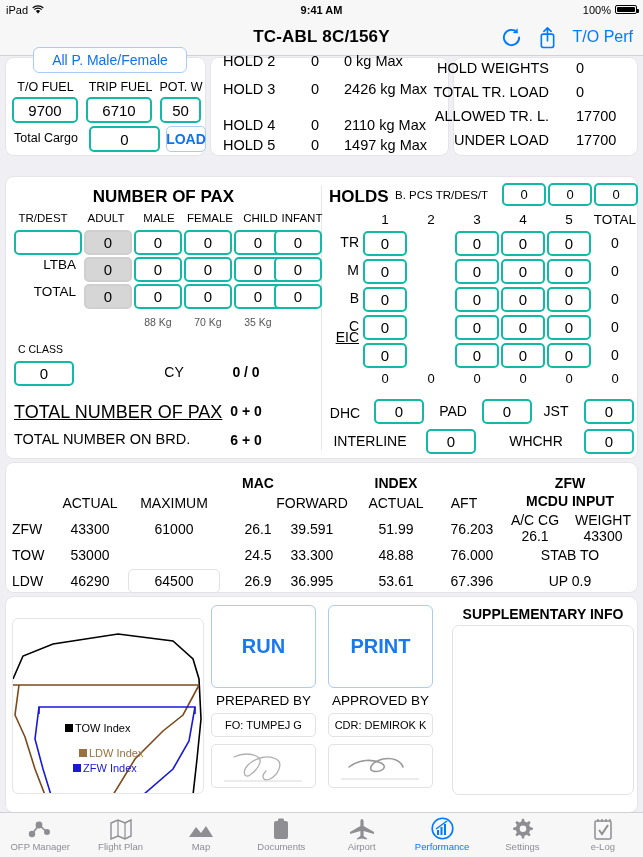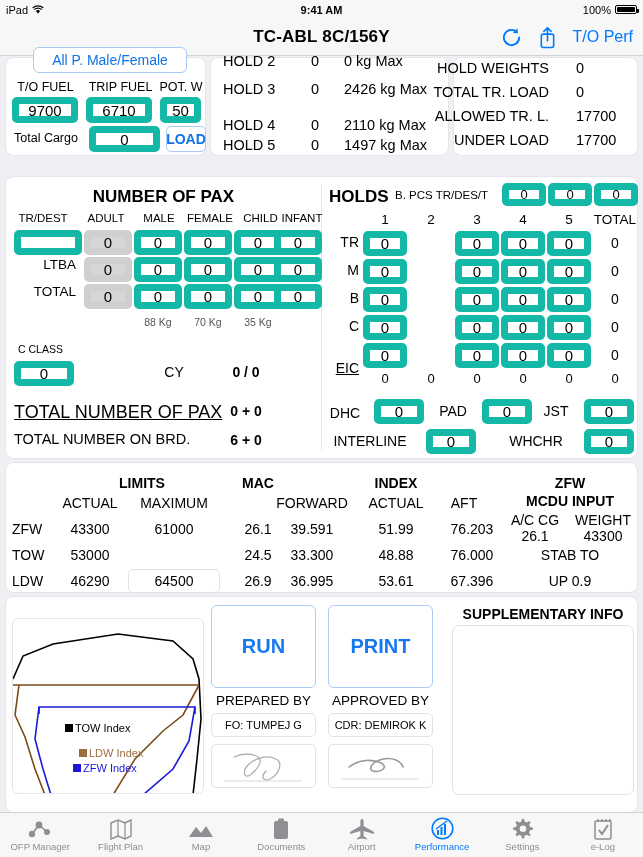--- a/index.html
+++ b/index.html
@@ -41,21 +41,21 @@
   .nav-right { margin-left: auto; display: flex; align-items: center; gap: 16px; padding-right: 10px; z-index: 2; }
   .nav-right svg { display: block; }
   .nav-link { color: #007aff; font-size: 16px; }
 
   
   .card {
     background: #fff; border-radius: 7px; position: absolute;
     box-shadow: 0 0 0 .5px rgba(0,0,0,.09);
   }
   .fld {
-    border: 7px solid #14b8a6; border-radius: 5px; background: #fff;
+    border: 2px solid #14b8a6; border-radius: 5px; background: #fff;
     display: flex; align-items: center; justify-content: center;
     font-size: 15px; color: #000;
   }
   .fld.gray { background: #d6d6d6; border-color: #cfcfcf; }
 
   
   .top-left  { left: 6px;   top: 58px;  width: 199px; height: 97px; }
   .top-mid   { left: 211px; top: 58px;  width: 237px; height: 97px; }
   .top-right { left: 454px; top: 58px;  width: 183px; height: 97px; }
 
@@ -320,21 +320,21 @@
     <div class="fld cell" style="left:541px;top:110px;width:44px;">0</div>
     <div class="plain" style="left:587px;top:114px;width:44px;">0</div>
 
     <div class="rowlbl" style="left:315px;top:141px;width:38px;font-size:14px;">C</div>
     <div class="fld cell" style="left:357px;top:138px;width:44px;">0</div>
     <div class="fld cell" style="left:449px;top:138px;width:44px;">0</div>
     <div class="fld cell" style="left:495px;top:138px;width:44px;">0</div>
     <div class="fld cell" style="left:541px;top:138px;width:44px;">0</div>
     <div class="plain" style="left:587px;top:142px;width:44px;">0</div>
 
-    <div class="rowlbl" style="left:310px;top:183px;width:43px;font-size:14px;text-decoration:underline;">EIC</div>
+    <div class="rowlbl" style="left:310px;top:152px;width:43px;font-size:14px;text-decoration:underline;">EIC</div>
     <div class="fld cell" style="left:357px;top:166px;width:44px;">0</div>
     <div class="fld cell" style="left:449px;top:166px;width:44px;">0</div>
     <div class="fld cell" style="left:495px;top:166px;width:44px;">0</div>
     <div class="fld cell" style="left:541px;top:166px;width:44px;">0</div>
     <div class="plain" style="left:587px;top:170px;width:44px;">0</div>
 
     <div class="plain" style="left:357px;top:194px;width:44px;font-size:13px;">0</div>
     <div class="plain" style="left:403px;top:194px;width:44px;font-size:13px;">0</div>
     <div class="plain" style="left:449px;top:194px;width:44px;font-size:13px;">0</div>
     <div class="plain" style="left:495px;top:194px;width:44px;font-size:13px;">0</div>
@@ -348,21 +348,20 @@
     <div class="plain" style="left:530px;top:226px;width:40px;">JST</div>
     <div class="fld cell" style="left:578px;top:222px;width:50px;">0</div>
 
     <div class="plain" style="left:316px;top:256px;width:96px;">INTERLINE</div>
     <div class="fld cell" style="left:420px;top:252px;width:50px;">0</div>
     <div class="plain" style="left:490px;top:256px;width:80px;">WHCHR</div>
     <div class="fld cell" style="left:578px;top:252px;width:50px;">0</div>
   </div>
 
   <div class="card lim-card">
-    <div class="lim-txt bold" style="left:56px;top:12px;width:160px;text-align:center;">LIMITS</div>
     <div class="lim-txt bold" style="left:222px;top:12px;width:60px;text-align:center;">MAC</div>
     <div class="lim-txt bold" style="left:350px;top:12px;width:80px;text-align:center;">INDEX</div>
     <div class="lim-txt bold" style="left:502px;top:12px;width:124px;text-align:center;">ZFW</div>
 
     <div class="lim-txt" style="left:44px;top:32px;width:80px;text-align:center;">ACTUAL</div>
     <div class="lim-txt" style="left:120px;top:32px;width:96px;text-align:center;">MAXIMUM</div>
     <div class="lim-txt" style="left:264px;top:32px;width:84px;text-align:center;">FORWARD</div>
     <div class="lim-txt" style="left:350px;top:32px;width:80px;text-align:center;">ACTUAL</div>
     <div class="lim-txt" style="left:432px;top:32px;width:52px;text-align:center;">AFT</div>
     <div class="lim-txt bold" style="left:502px;top:30px;width:124px;text-align:center;">MCDU INPUT</div>

